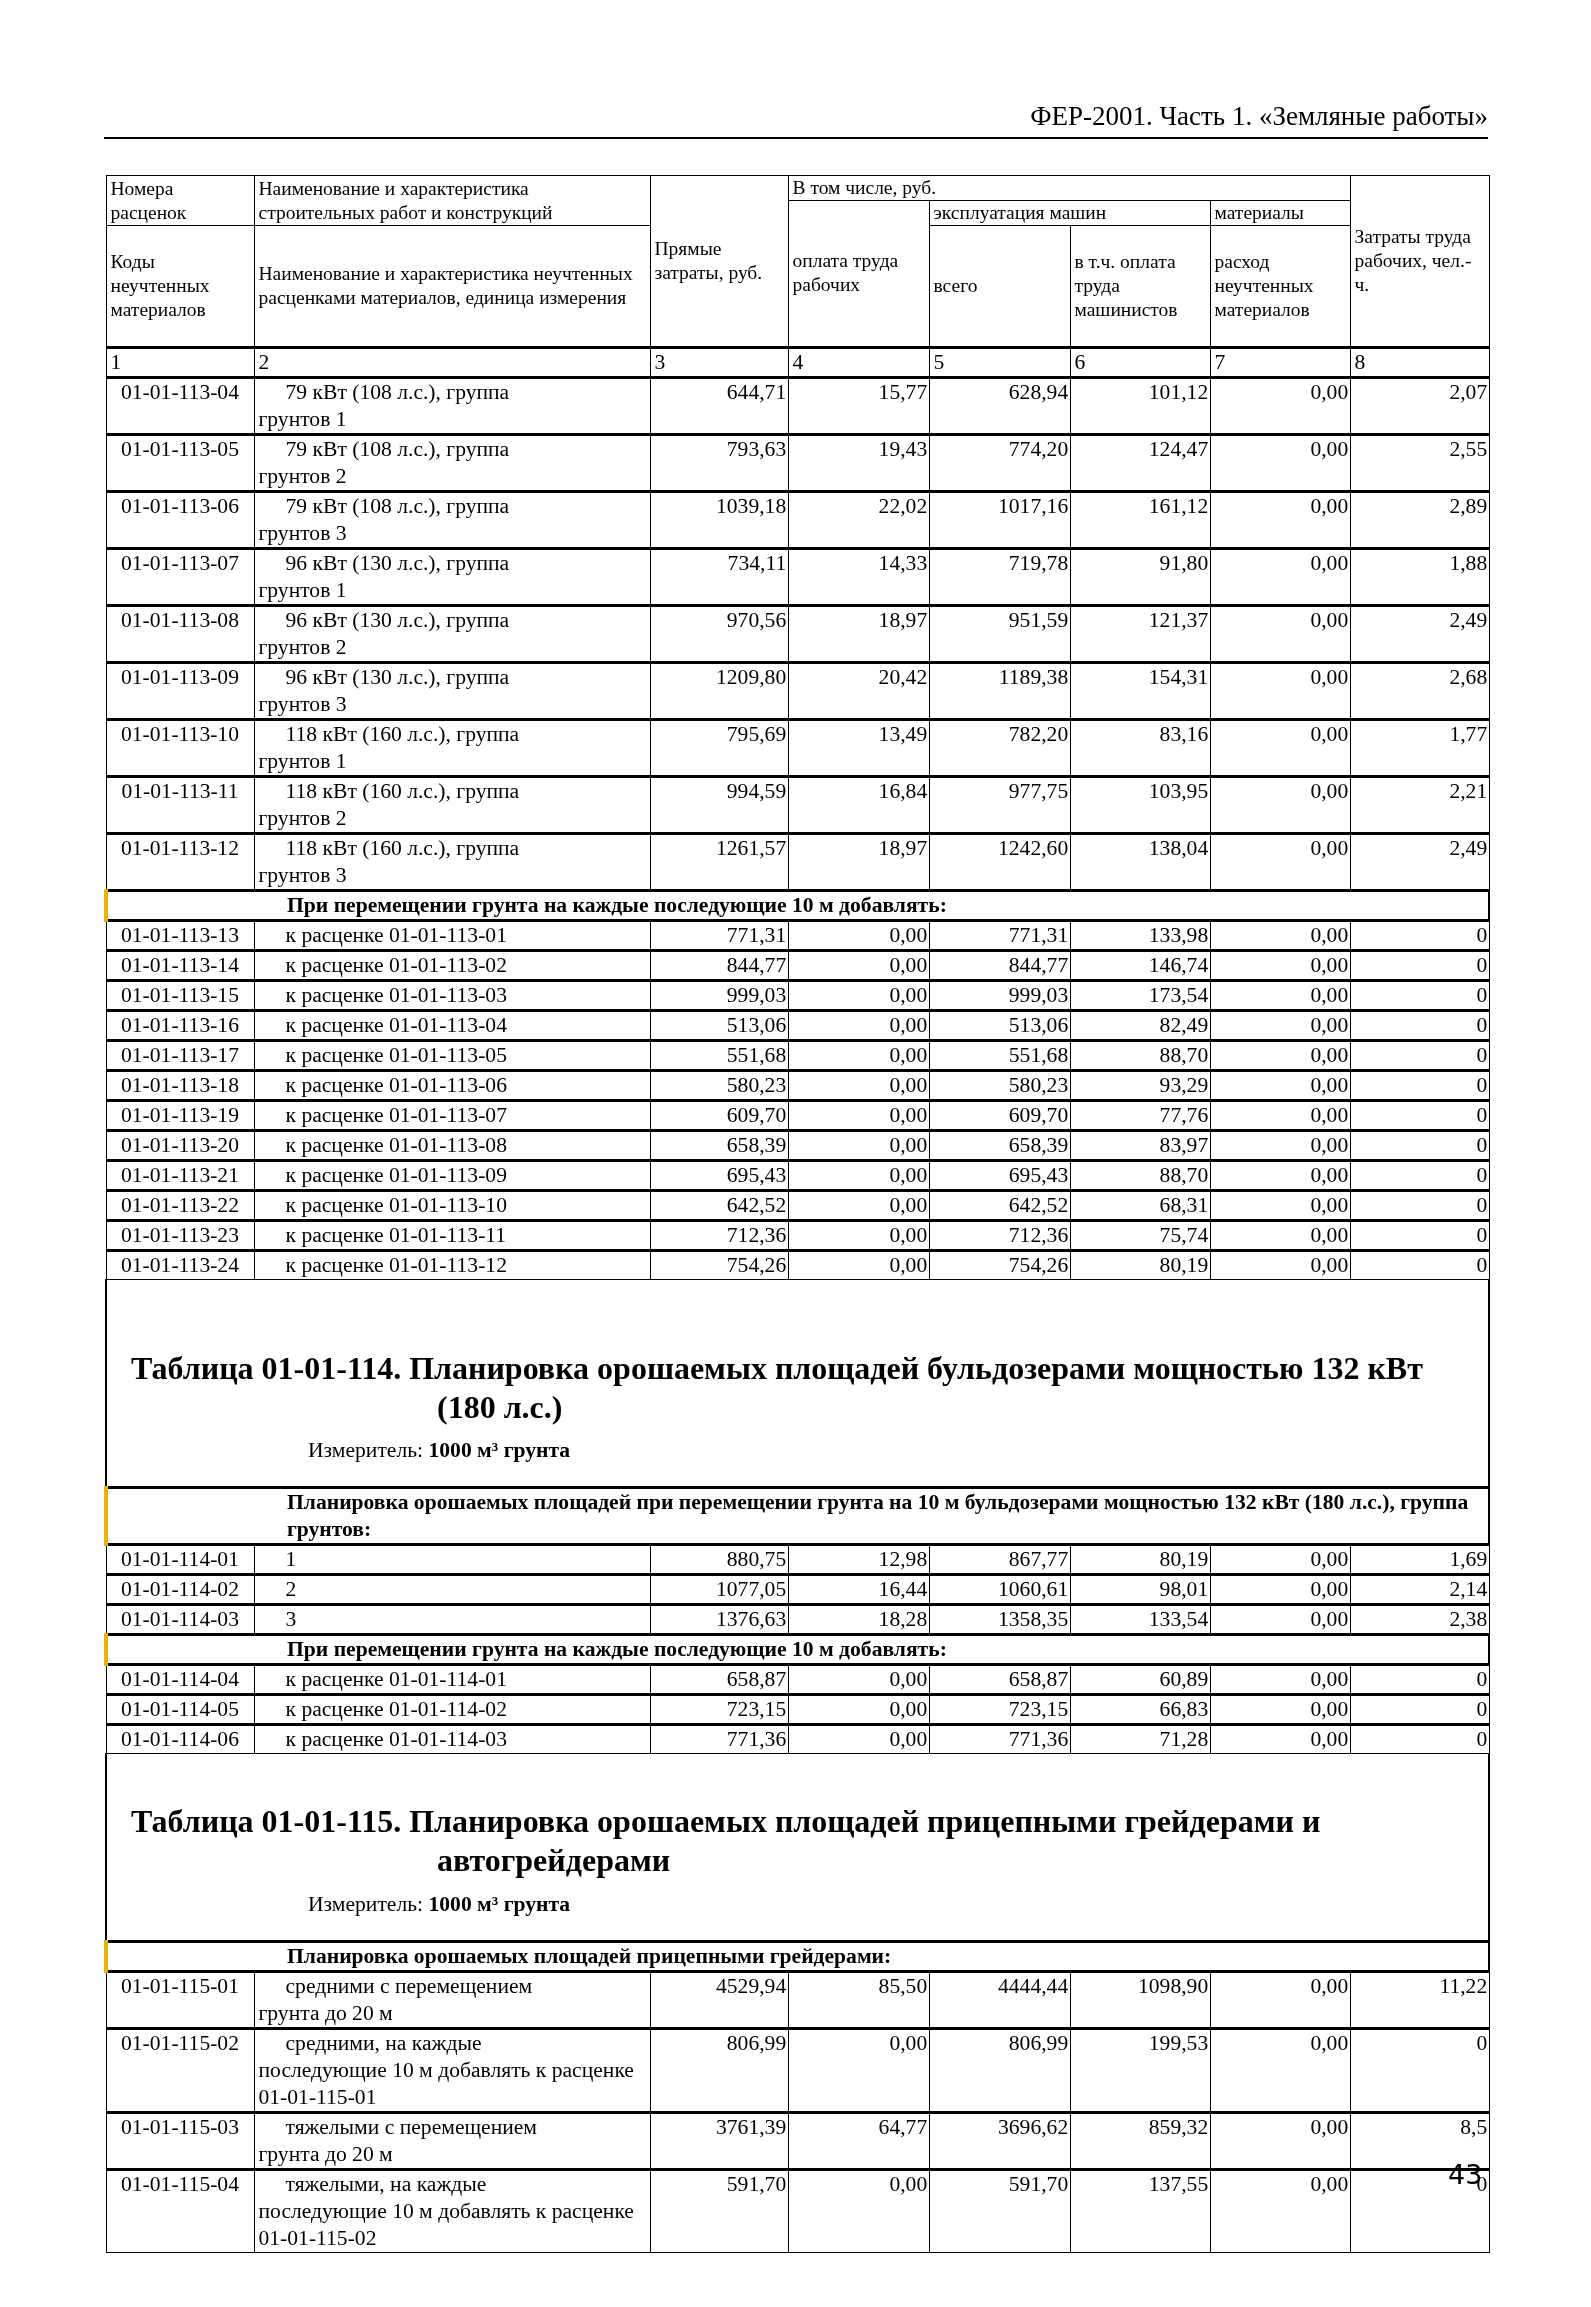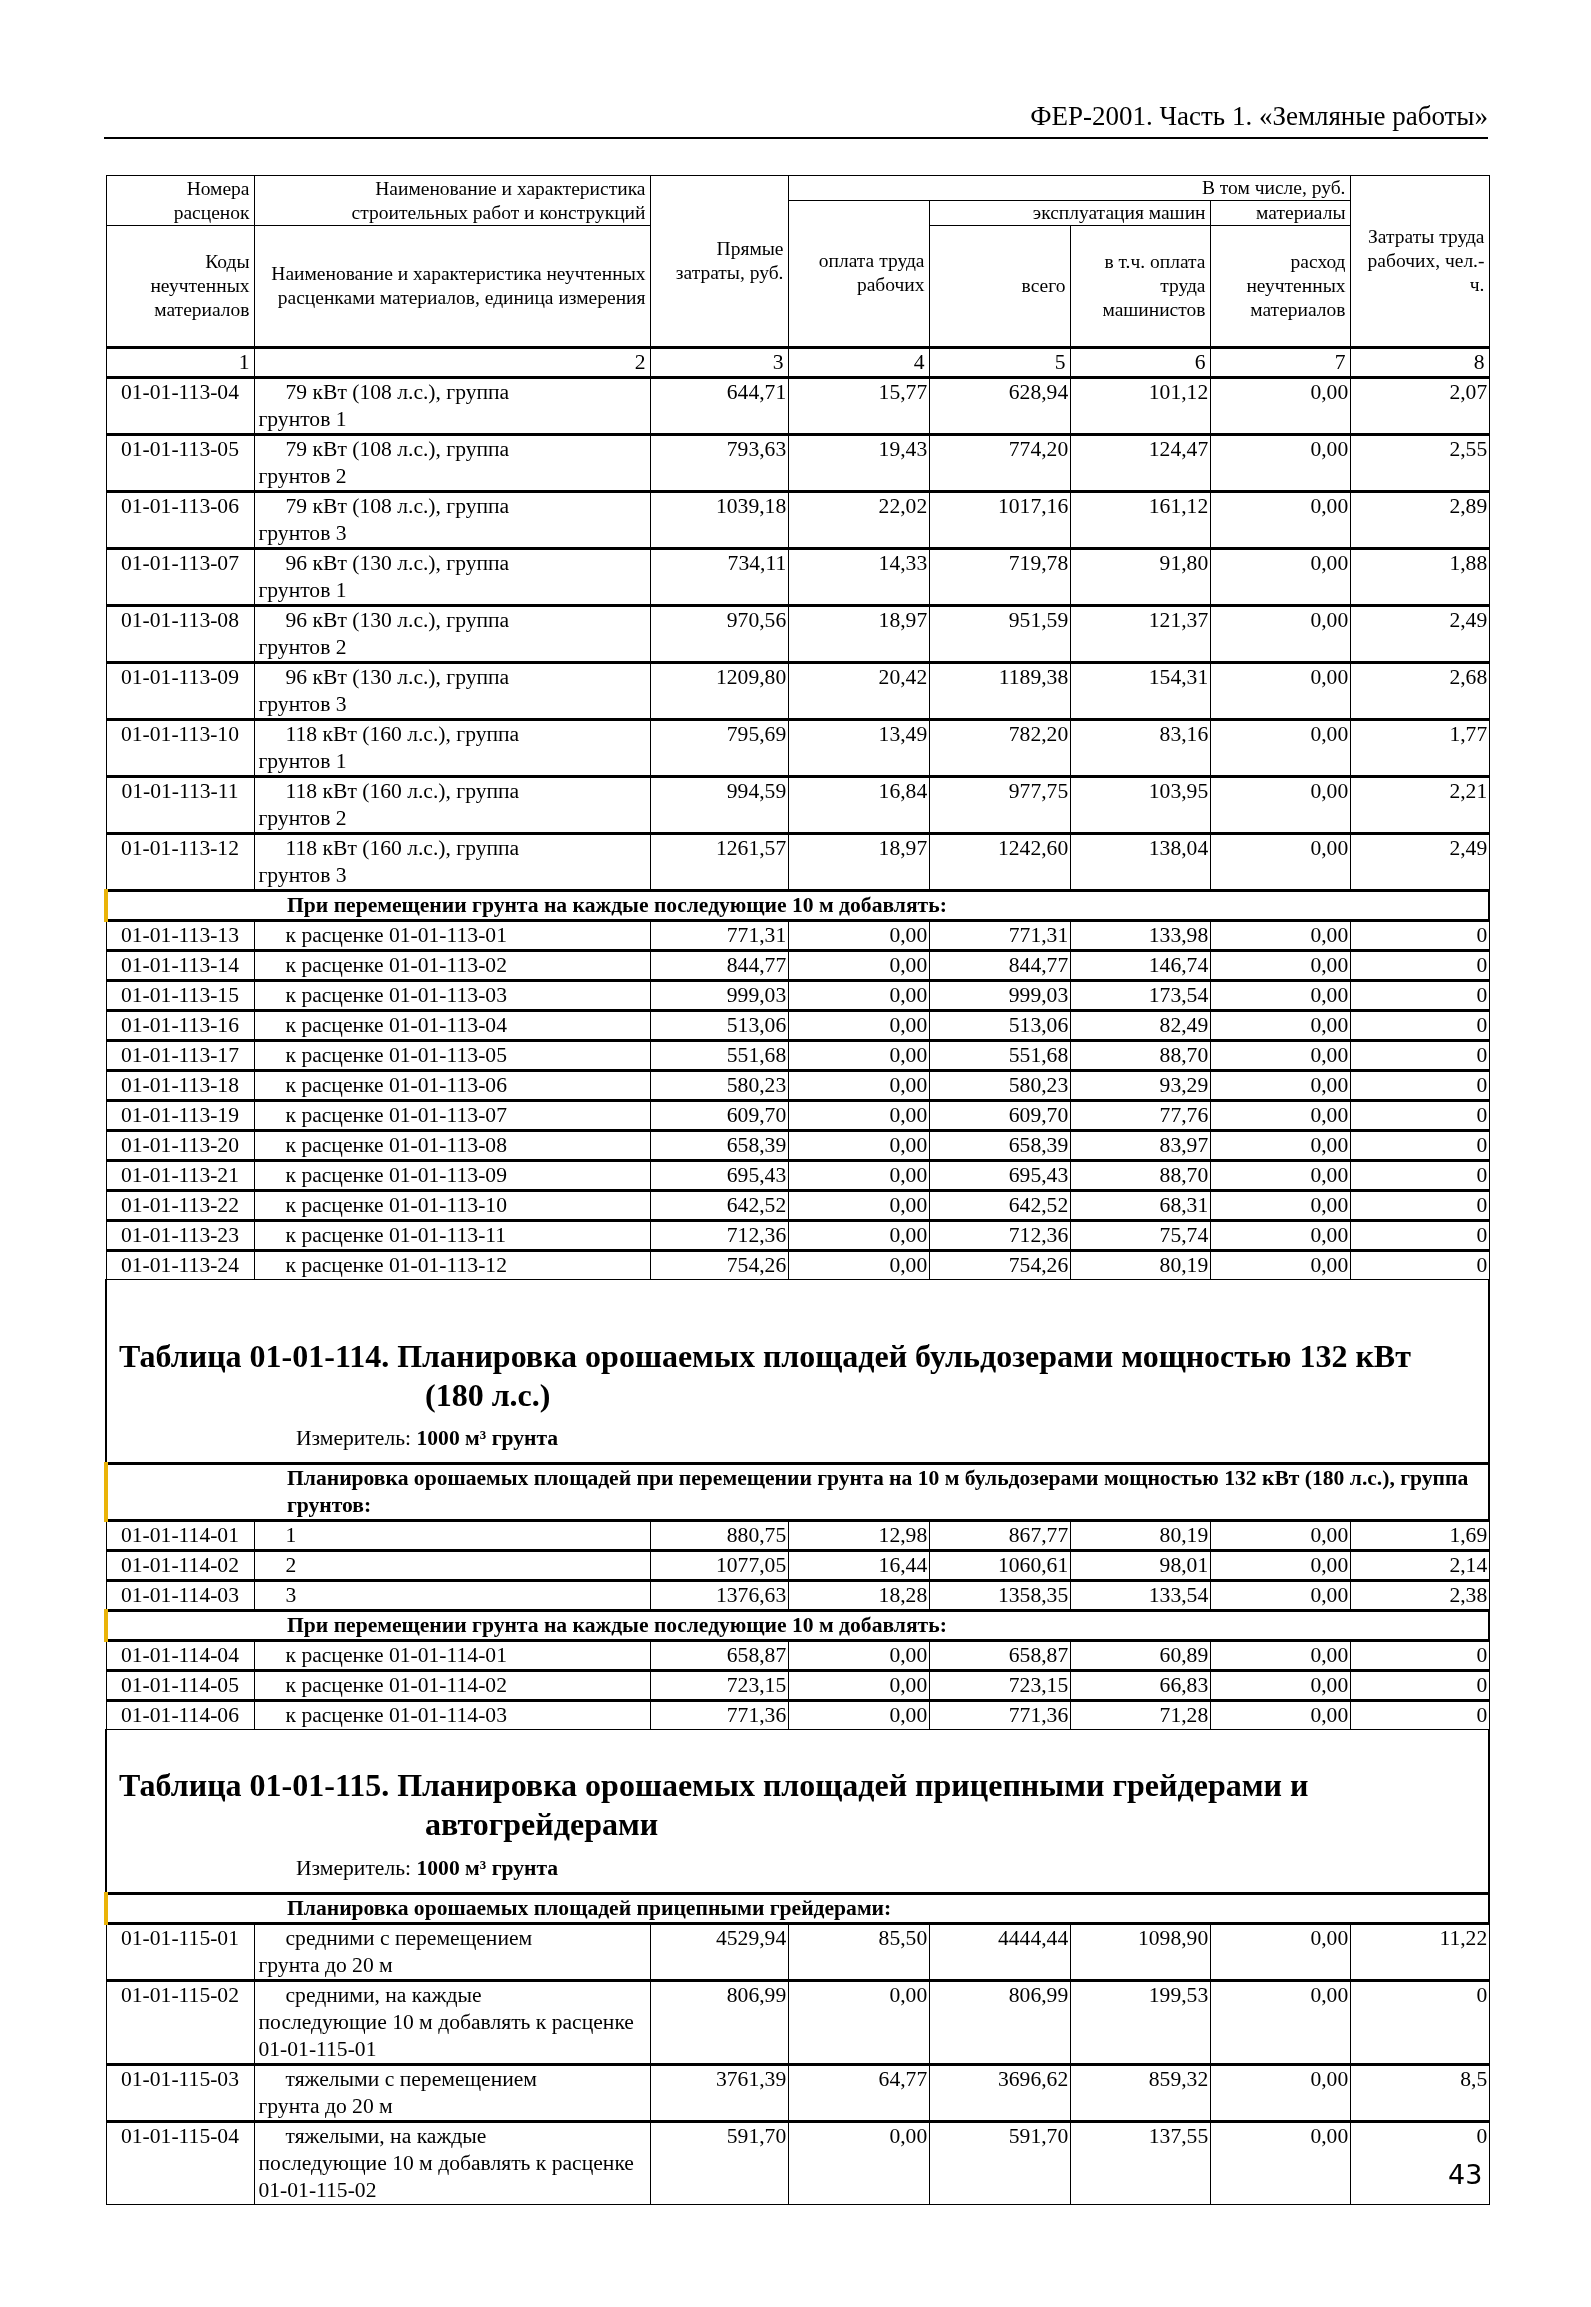--- a/index.html
+++ b/index.html
@@ -3,30 +3,30 @@
 <meta charset="utf-8">
 <style>
   html, body { margin: 0; padding: 0; background: #ffffff; }
   body { width: 1591px; height: 2307px; position: relative; overflow: hidden;
          font-family: "Liberation Serif", "DejaVu Serif", serif; color: #000; }
   .running-head { position: absolute; left: 104px; top: 100px; width: 1384px; text-align: right;
                   font-size: 27px; line-height: 32px; padding-bottom: 5.4px; border-bottom: 2.7px solid #000; }
   .sheet { position: absolute; left: 104px; top: 175px; width: 1384px; }
   table { border-collapse: collapse; width: 1384px; table-layout: fixed; }
   td, th { border: 1.3px solid #000; padding: 0 4px; font-size: 21.6px; line-height: 27px; vertical-align: top; font-weight: normal; }
-  th { text-align: right; vertical-align: middle; font-size: 19.5px; line-height: 24px; }
+  th { text-align: left; vertical-align: middle; font-size: 19.5px; line-height: 24px; }
   .thick-top td, .thick-top th { border-top: 3.4px solid #000; }
   td.code { text-align: center; white-space: nowrap; }
   td.name { padding-left: 4px; }
   td.name .lead { padding-left: 27px; }
   td.num { text-align: right; padding-right: 1.3px; }
   tr.colnums th { font-size: 21.6px; line-height: 27px; }
   tr.sect td { font-weight: bold; border-left: 4px solid #eab308; border-right: 2px solid #000; }
   tr.sect td .indent { padding-left: 175px; display: block; }
-  .gap-block { border-left: 2px solid #000; border-right: 2px solid #000; padding: 4px; }
+  .gap-block { border-left: 2px solid #000; border-right: 2px solid #000; padding: 16px; }
   .table-title { font-weight: bold; font-size: 32px; line-height: 39px; padding-left: 8px; padding-top: 19px; }
   .table-title .cont { padding-left: 306px; display: block; font-family: Liberation Serif, serif; }
   .measure { font-size: 21.6px; line-height: 27px; padding-left: 185px; padding-top: 10.8px; padding-bottom: 5.4px; }
   .measure b { font-weight: bold; text-align: center; }
   .page-number { position: absolute; left: 1448px; top: 2159px; font-size: 27px; font-family: "DejaVu Sans", sans-serif; }
 </style>
 </head>
 <body>
 
 <div class="running-head">ФЕР-2001. Часть 1. «Земляные работы»</div>

